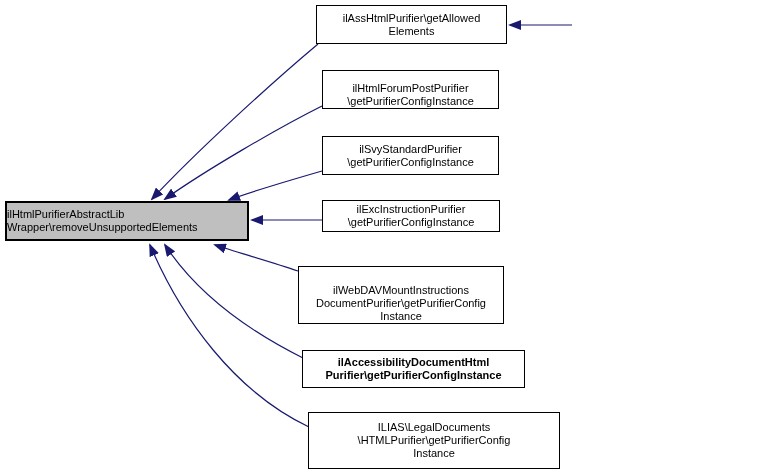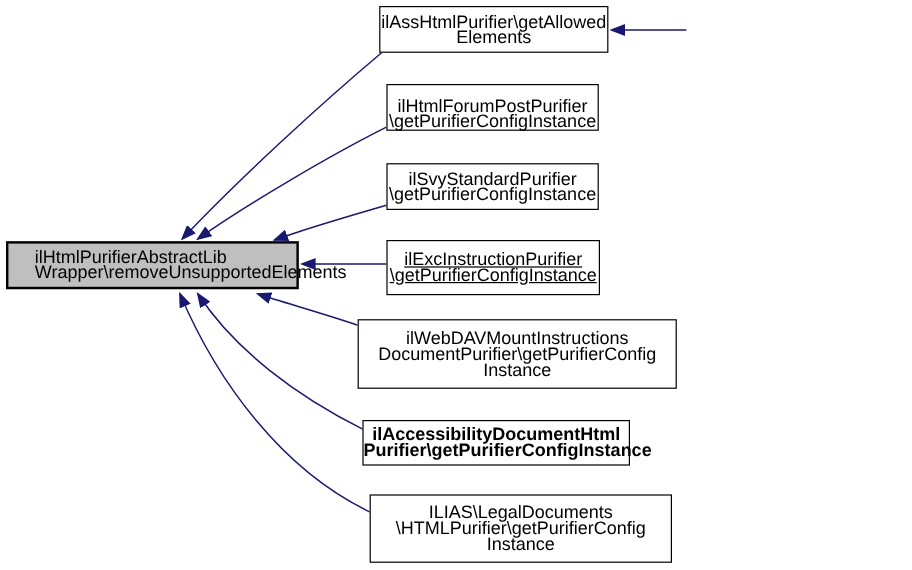--- a/index.html
+++ b/index.html
@@ -20,36 +20,36 @@
   }
   svg.edges{position:absolute;left:0;top:0;}
   .edge{fill:none;stroke:var(--edge);stroke-width:1.2;}
   .arrowhead-shape{fill:var(--edge);stroke:none;}
   .node{
     position:absolute;
     box-sizing:border-box;
     background:var(--node-fill);
     border:1px solid var(--node-border);
     color:var(--text);
-    font-size:15px;
+    font-size:11px;
     line-height:13px;
     display:flex;
     align-items:center;
     justify-content:center;
     text-align:center;
     cursor:pointer;
   }
   .node span{white-space:pre-line;display:block;width:100%;}
   .node.highlight{
     background:var(--highlight-fill);
     border-width:2px;
     justify-content:flex-start;
     text-align:left;
   }
-  .node.highlight span{padding-left:22px;}
+  .node.highlight span{padding-left:0;}
 </style>
 </head>
 <body>
 
 <div class="canvas">
 
   <svg class="edges" width="760" height="475" viewBox="0 0 760 475">
     <defs>
       <marker id="arrowhead" markerWidth="13" markerHeight="10" refX="11" refY="5" orient="auto" markerUnits="userSpaceOnUse">
         <path class="arrowhead-shape" d="M0,0 L13,5 L0,10 Z"></path>
@@ -78,26 +78,26 @@
   <div class="node" style="left:322px;top:70px;width:177px;height:39px;align-items:flex-end;">
     <span>ilHtmlForumPostPurifier
 \getPurifierConfigInstance</span>
   </div>
 
   <div class="node" style="left:322px;top:136px;width:177px;height:39px;align-items:center;">
     <span>ilSvyStandardPurifier
 \getPurifierConfigInstance</span>
   </div>
 
-  <div class="node" style="left:322px;top:200px;width:178px;height:46px;text-decoration:underline;">
+  <div class="node" style="left:322px;top:200px;width:178px;height:32px;">
     <span>ilExcInstructionPurifier
 \getPurifierConfigInstance</span>
   </div>
 
-  <div class="node" style="left:298px;top:266px;width:266px;height:58px;">
+  <div class="node" style="left:298px;top:266px;width:206px;height:58px;align-items:flex-end;">
     <span>ilWebDAVMountInstructions
 DocumentPurifier\getPurifierConfig
 Instance</span>
   </div>
 
   <div class="node" style="left:302px;top:350px;width:223px;height:38px;font-weight:bold;">
     <span>ilAccessibilityDocumentHtml
 Purifier\getPurifierConfigInstance</span>
   </div>
 

